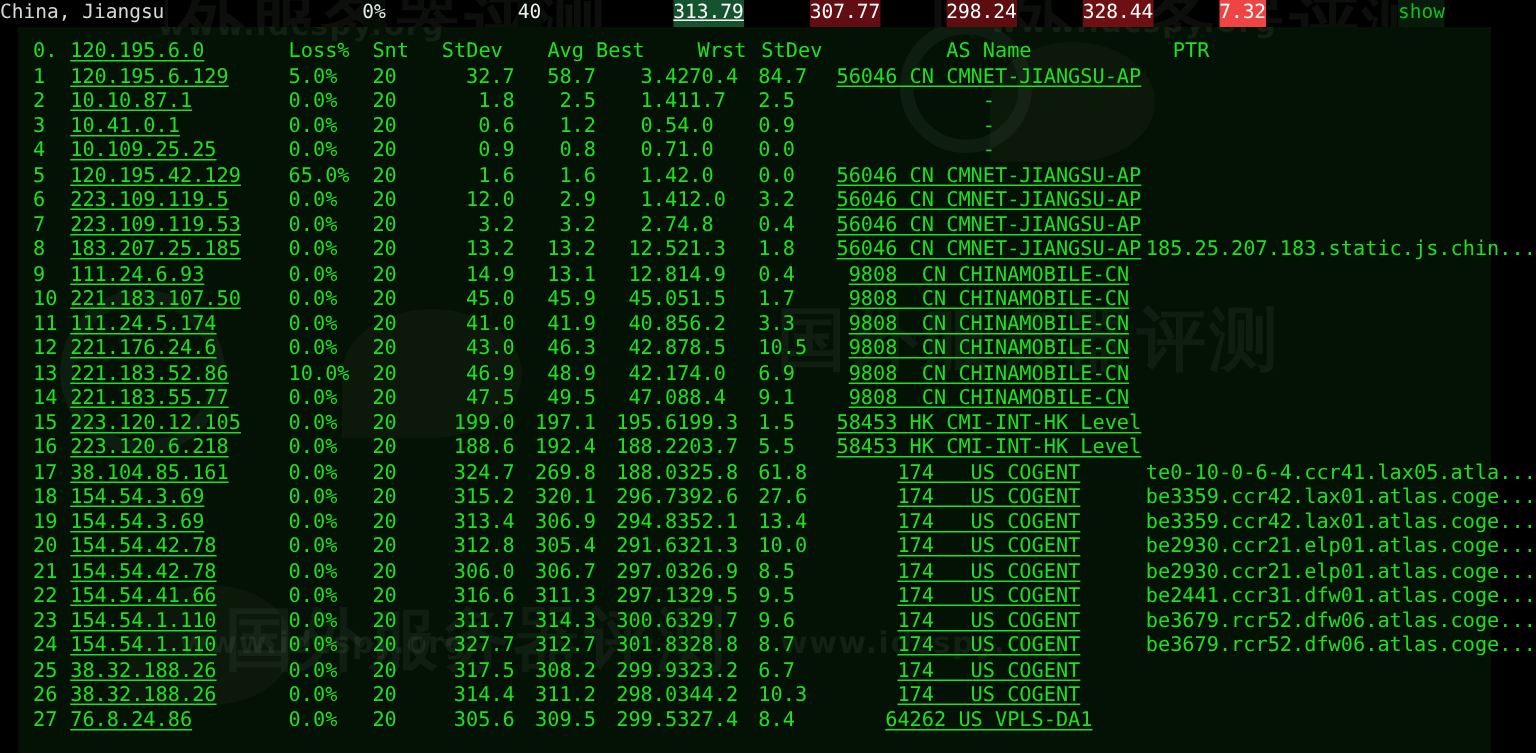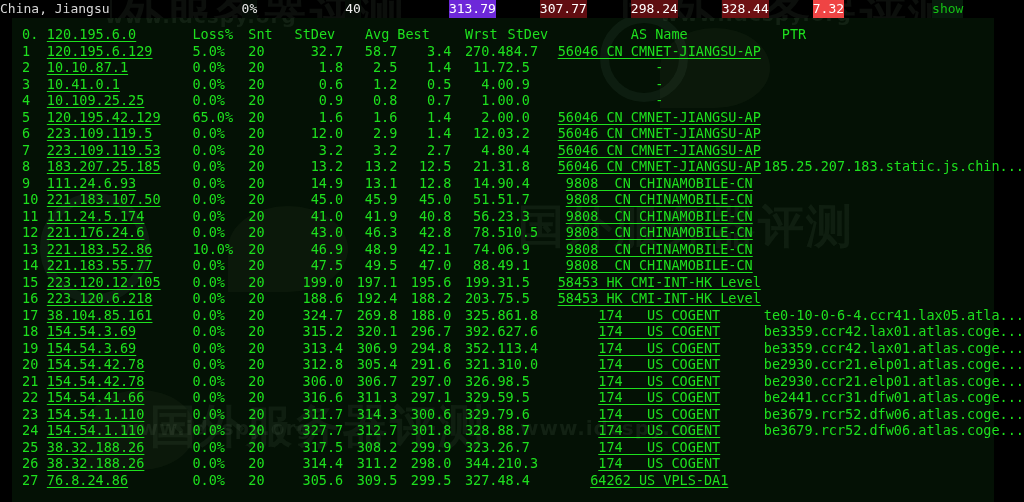--- a/index.html
+++ b/index.html
@@ -48,21 +48,21 @@
     box-sizing: border-box;
   }
   .seg-loc      { width: 185px; background: #000000; color: #d8d8d8; justify-content: center; }
   .seg-gap1     { width: 6px;   background: #02160a; }
   .seg-isp      { width: 150px; background: #061d10; color: #d8d8d8; }
   .seg-gap2     { width: 4px;   background: #02160a; }
   .seg-loss     { width: 42px;  background: #050d07; color: #e8e8e8; }
   .seg-gap3     { width: 26px;  background: #03120a; }
   .seg-snt      { width: 40px;  background: #050c06; color: #f0f0f0; }
   .seg-gap4     { width: 26px;  background: #03110a; }
-  .seg-last     { width: 60px;  background: #6d28d9; color: #ffffff; }
+  .seg-last     { width: 60px;  background: #14532d; color: #ffffff; text-decoration: underline; }
   .seg-avg      { width: 68px;  background: #610d11; color: #ffffff; }
   .seg-best     { width: 66px;  background: #5d0d10; color: #ffffff; }
   .seg-wrst     { width: 68px;  background: #6e1013; color: #ffffff; }
   .seg-sd       { width: 48px;  background: #ef4444; color: #ffffff; }
   .seg-gap5     { width: 22px;  background: #130607; }
   .seg-show     { width: 50px;  background: #071a0c; color: #15c015; }
   .seg-gap6     { width: 24px;  background: #05150a; }
   .seg-bar      { flex: 1 1 auto; background: #0b2410; position: relative; overflow: hidden; }
   .seg-bar .fill {
     position: absolute;
@@ -156,21 +156,21 @@
     font-variant-numeric: tabular-nums;
   }
 
   .c-idx   { width: 26px;  text-align: left;  padding-right: 6px; }
   .c-host  { width: 150px; text-align: left;  }
   .c-loss  { width: 58px;  text-align: left;  }
   .c-snt   { width: 42px;  text-align: left;  }
   .c-last  { width: 48px;  text-align: right; padding-right: 8px; }
   .c-avg   { width: 48px;  text-align: right; padding-right: 8px; }
   .c-best  { width: 48px;  text-align: right; padding-right: 8px; }
-  .c-wrst  { width: 48px;  text-align: right; padding-right: 8px; }
+  .c-wrst  { width: 48px;  padding-right: 8px; }
   .c-sd    { width: 48px;  text-align: left;  padding-left: 2px; }
   .c-as    { width: 210px; text-align: center;  padding-left: 6px; }
   .c-ptr   { width: 240px; text-align: left;  }
 
   
   tr.hdr .c-loss  { text-align: left; }
   tr.hdr .c-snt   { text-align: left; }
   tr.hdr .c-last  { text-align: right; padding-right: 8px; }
   tr.hdr .c-avg   { text-align: right; padding-right: 8px; }
   tr.hdr .c-best  { text-align: left; padding-right: 8px; }

